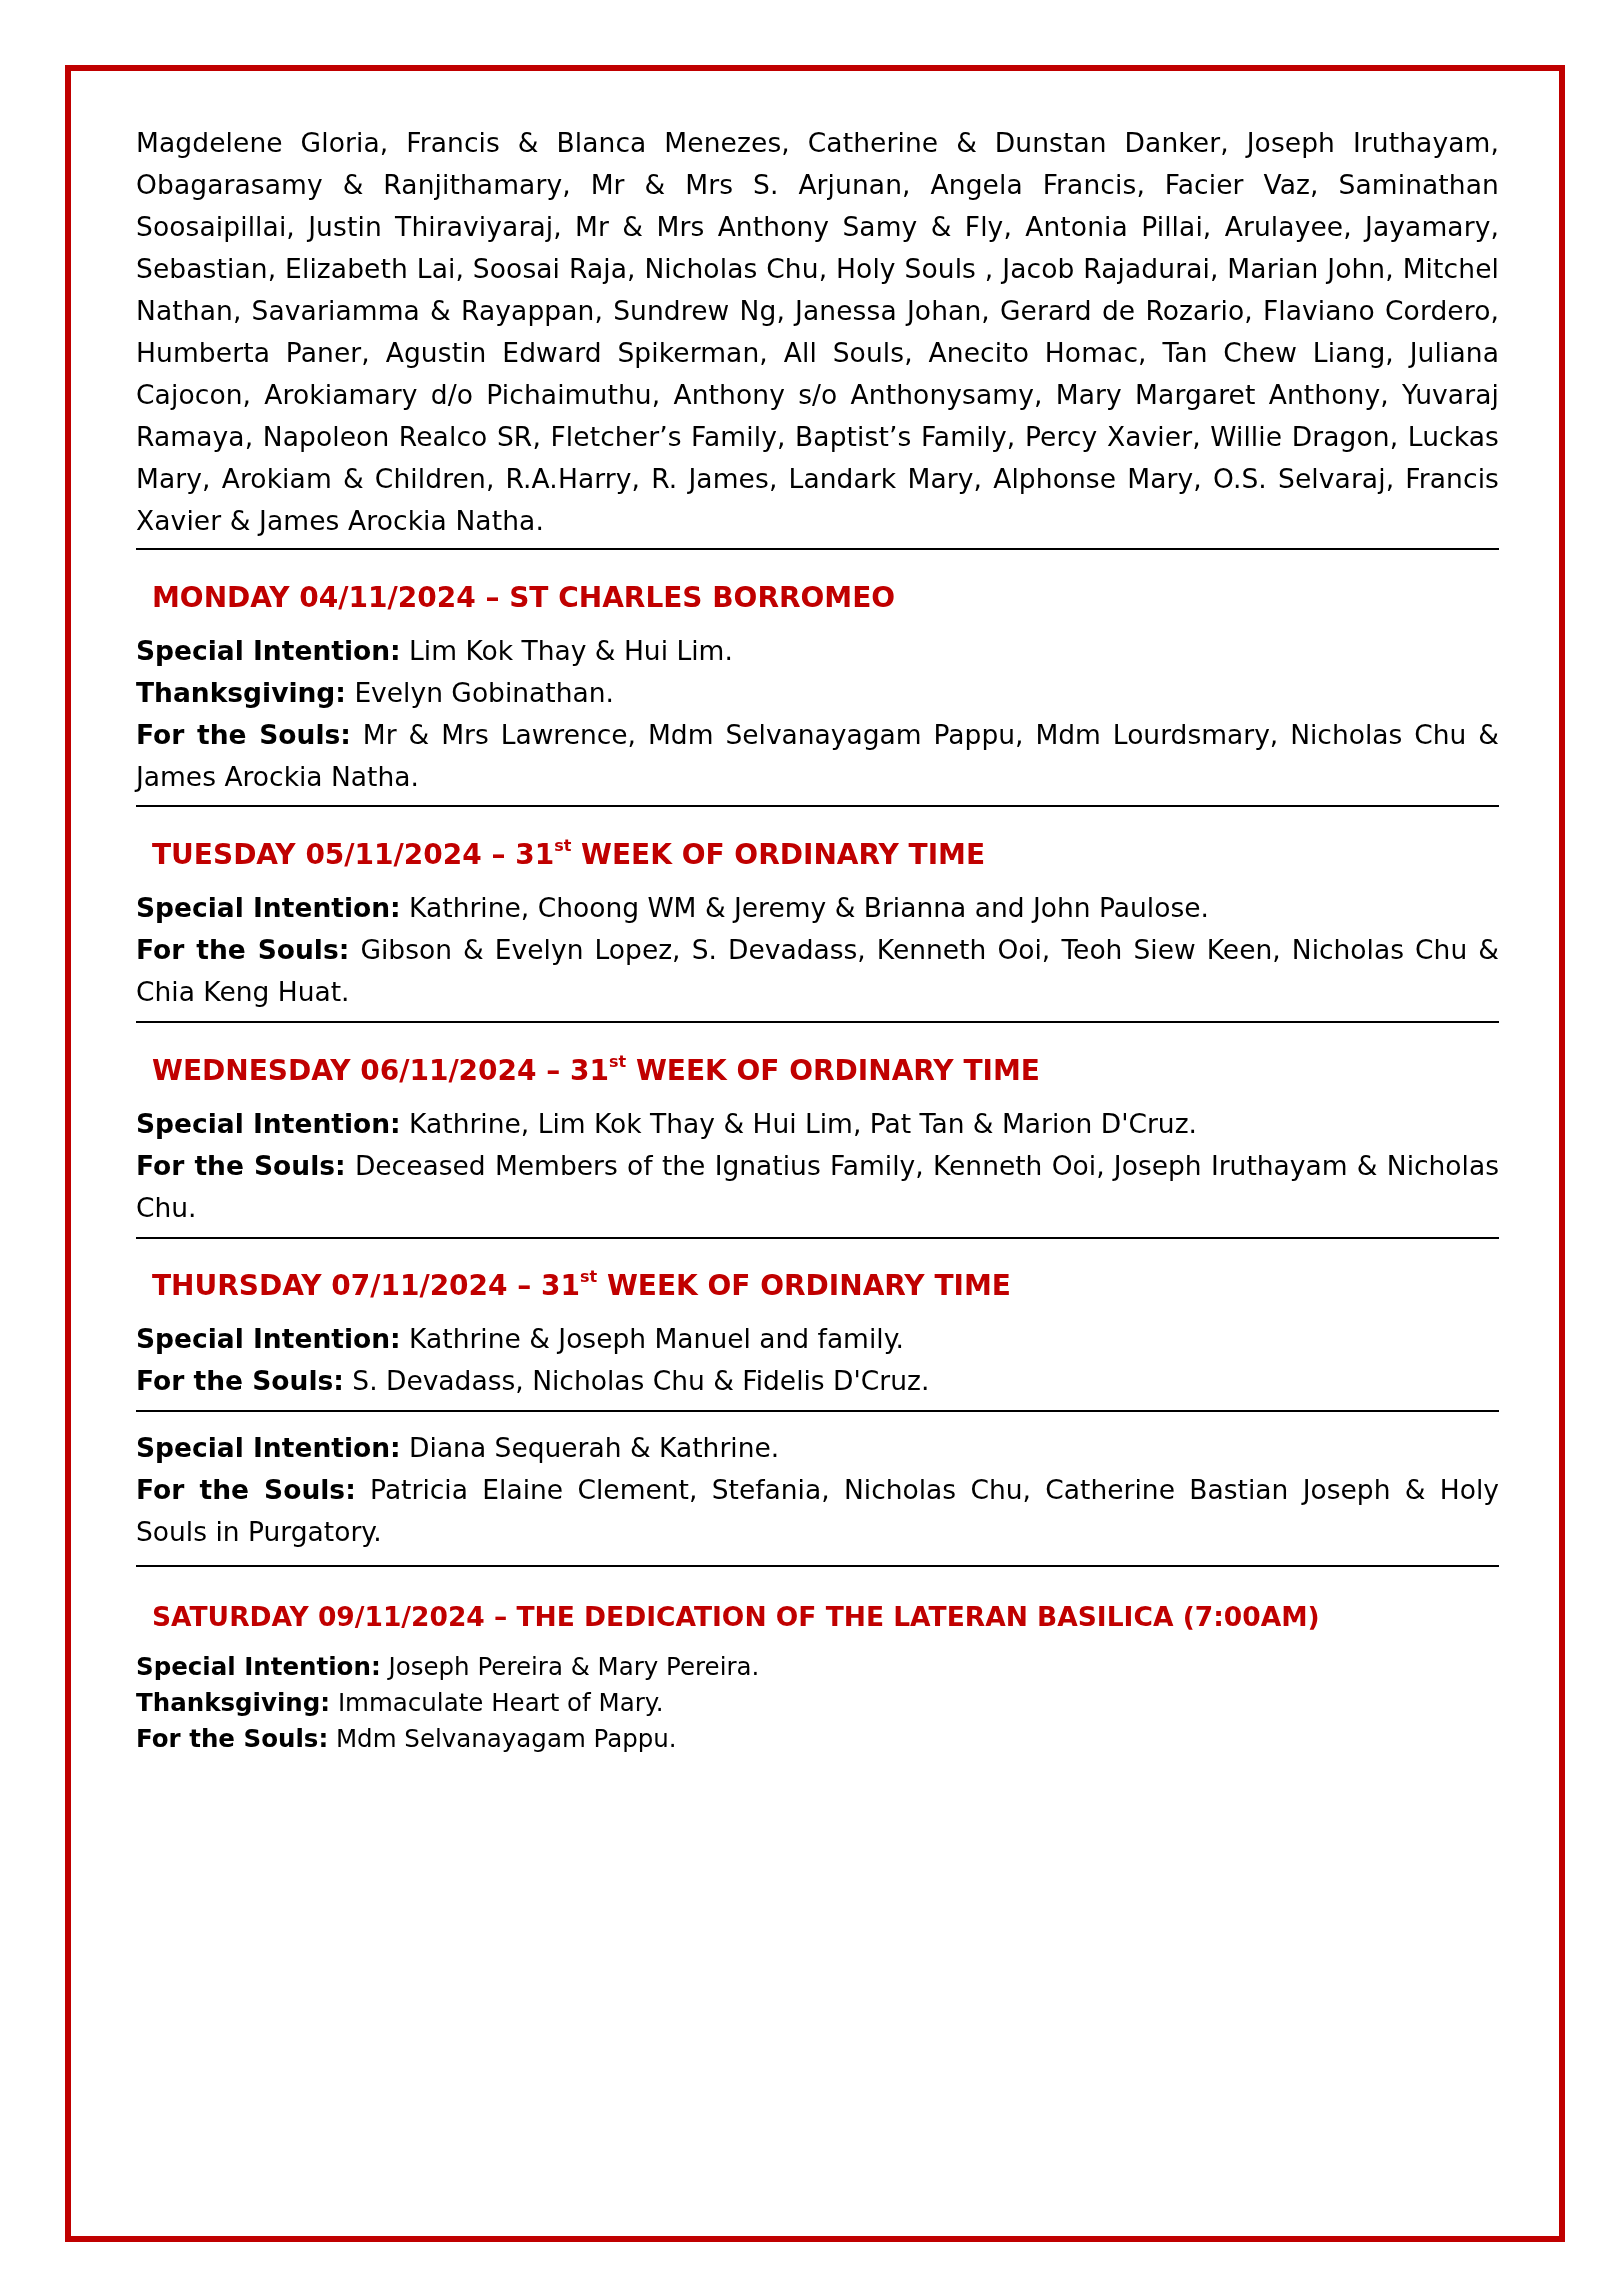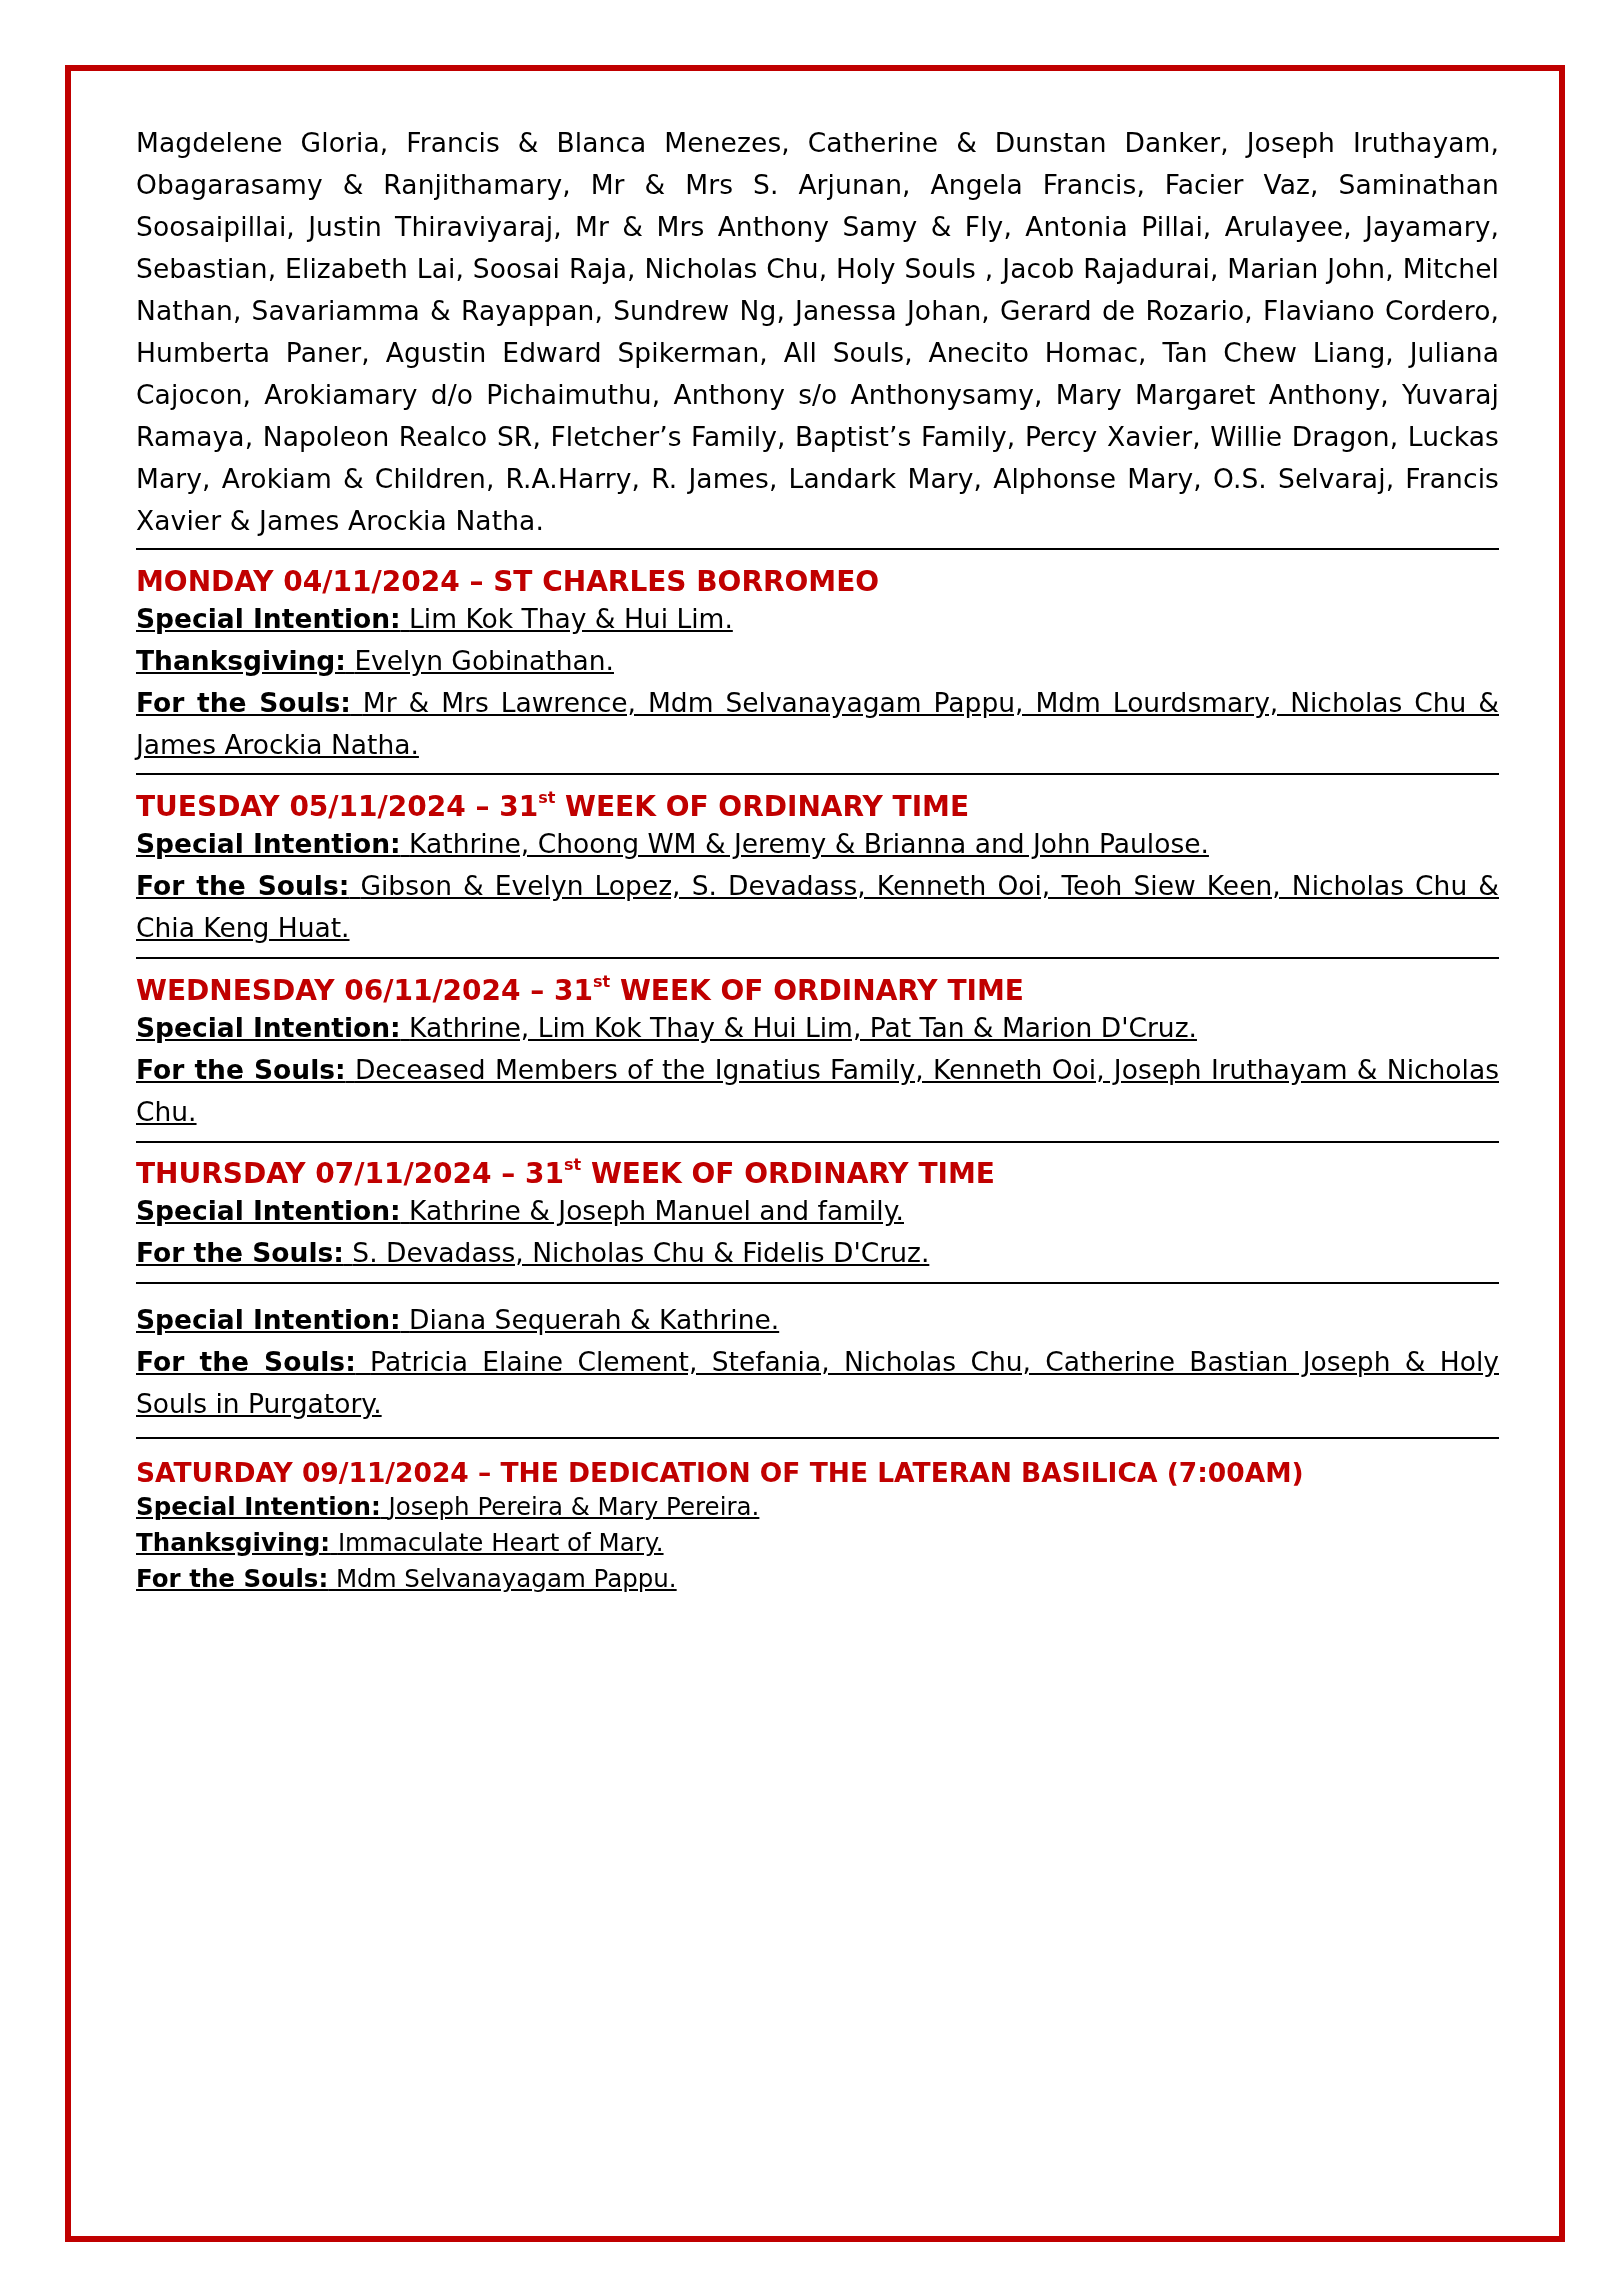--- a/index.html
+++ b/index.html
@@ -4,23 +4,23 @@
 <style>
   html, body { margin:0; padding:0; background:#ffffff; }
   body { width:1621px; height:2293px; position:relative; overflow:hidden;
          font-family:"DejaVu Sans", "Liberation Sans", sans-serif; color:#000; }
   .frame { position:absolute; left:65px; top:65px; width:1488px; height:2165px;
            border:6.9px solid #c00000; box-sizing:content-box; }
   .content { position:absolute; left:136px; top:122px; width:1363px; }
   .para { font-size:26.5px; line-height:42px; text-align:justify; margin:0; letter-spacing:0.1px; }
   .rule { border:0; border-top:2.5px solid #000; margin:5.9px 0 0 0; height:0; }
   .section { padding-top:14.7px; padding-bottom:2px; }
-  .heading { font-size:28px; font-weight:bold; color:#c00000; line-height:33px; margin:0; }
+  .heading { font-size:28px; font-weight:bold; color:#c00000; line-height:33px; margin:16px; }
   .heading sup { font-size:16px; position:relative; top:-2.9px; line-height:0; }
-  .entry { font-size:26.5px; line-height:42px; text-align:justify; margin:0;text-decoration:underline; }
+  .entry { font-size:26.5px; line-height:42px; text-align:justify; margin:0; }
   .entry .lbl { font-weight:bold; }
   .last .entry { line-height:36px; font-size:24.5px; }
   .last .heading { font-size:26.5px; }
 </style>
 </head>
 <body>
 
 <div class="frame"></div>
 
 <div class="content">

